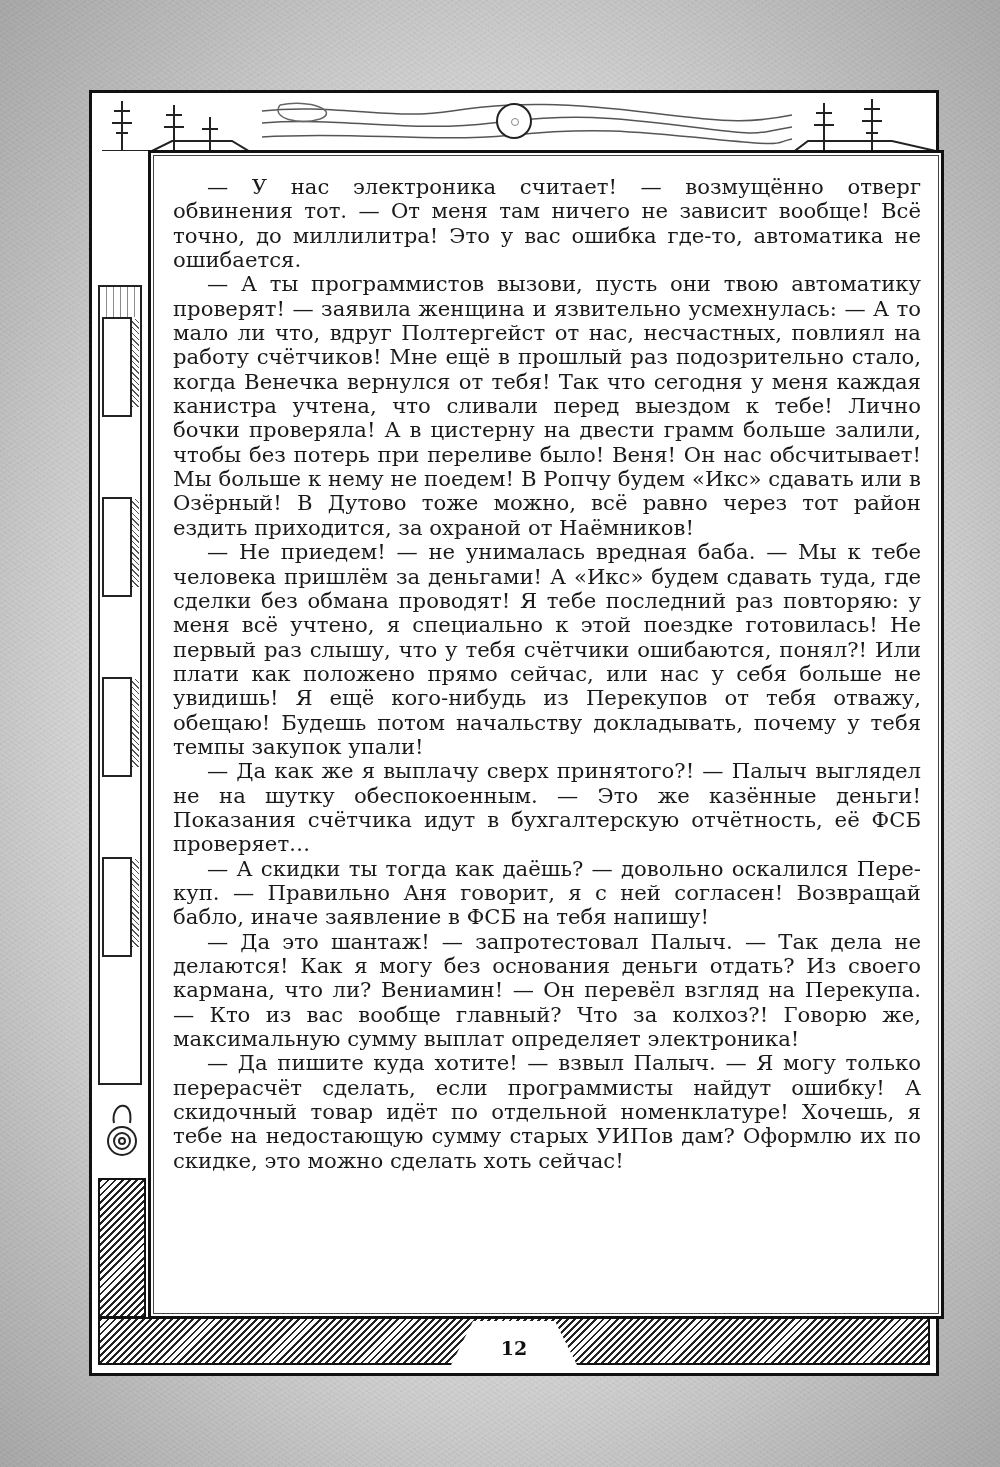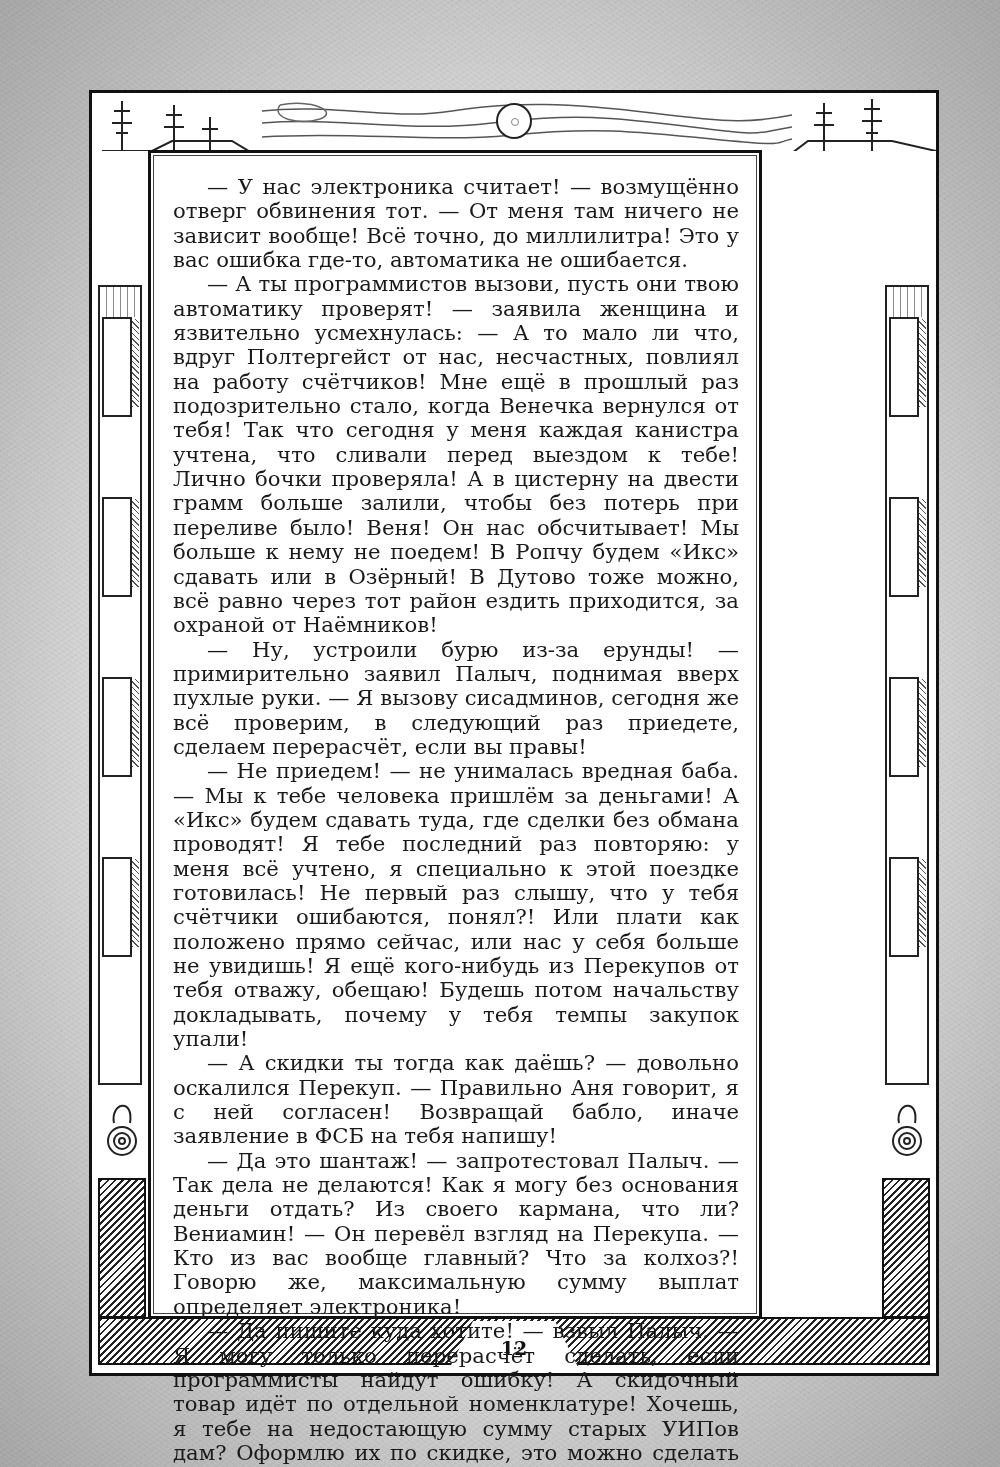--- a/index.html
+++ b/index.html
@@ -44,21 +44,21 @@
   .plate::after{
     content:""; position:absolute; right:-9px; top:0; bottom:8px; width:7px;
     background:repeating-linear-gradient(45deg,#555 0 1px,transparent 1px 4px);
   }
   .hatch {
     position:absolute; background:
       repeating-linear-gradient(135deg, #222 0 2px, #fff 2px 5px);
     border:2px solid #111; box-sizing:border-box;
   }
   .inner {
-    position:absolute; left:56px; top:57px; width:614px; height:1169px;
+    position:absolute; left:56px; top:57px; width:796px; height:1169px;
     border:3px solid #111; box-sizing:border-box; background:#fff;
     box-shadow: inset 0 0 0 2px #fff, inset 0 0 0 3px #444;
   }
   .text {
     position:absolute; left:22px; top:22px; right:20px;
     font-size:21.2px; line-height:24.35px; color:#1a1a1a;
     text-align:justify; hyphens:manual;
   }
   .text p { margin:0; text-indent:34px; }
   .pagenum-box {
@@ -145,21 +145,21 @@
   <div class="deco-bottom">
     <div class="hatch" style="left:6px;top:2px;width:832px;height:48px;"></div>
     <div class="pagenum-box"></div>
     <span class="pagenum">12</span>
   </div>
 
   <div class="inner">
     <div class="text">
       <p>— У нас электроника считает! — возмущённо отверг обвинения тот. — От меня там ничего не зависит вообще! Всё точно, до милли­литра! Это у вас ошибка где-то, автоматика не ошибается.</p>
       <p>— А ты программистов вызови, пусть они твою автоматику про­верят! — заявила женщина и язвительно усмехнулась: — А то мало ли что, вдруг Полтергейст от нас, несчастных, повлиял на работу счётчиков! Мне ещё в прошлый раз подозрительно стало, когда Венеч­ка вернулся от тебя! Так что сегодня у меня каждая канистра учтена, что сливали перед выездом к тебе! Лично бочки проверяла! А в цистер­ну на двести грамм больше залили, чтобы без потерь при переливе было! Веня! Он нас обсчитывает! Мы больше к нему не поедем! В Роп­чу будем «Икс» сдавать или в Озёрный! В Дутово тоже можно, всё равно через тот район ездить приходится, за охраной от Наёмников!</p>
-      <p>— Ну, устроили бурю из-за ерунды! — примирительно заявил Палыч, поднимая вверх пухлые руки. — Я вызову сисадминов, сегод­ня же всё проверим, в следующий раз приедете, сделаем перерасчёт, если вы правы!</p>
       <p>— Не приедем! — не унималась вредная баба. — Мы к тебе чело­века пришлём за деньгами! А «Икс» будем сдавать туда, где сделки без обмана проводят! Я тебе последний раз повторяю: у меня всё учтено, я специально к этой поездке готовилась! Не первый раз слы­шу, что у тебя счётчики ошибаются, понял?! Или плати как положено прямо сейчас, или нас у себя больше не увидишь! Я ещё кого-нибудь из Перекупов от тебя отважу, обещаю! Будешь потом начальству докладывать, почему у тебя темпы закупок упали!</p>
+      <p>— Да как же я выплачу сверх принятого?! — Палыч выглядел не на шутку обеспокоенным. — Это же казённые деньги! Показания счётчика идут в бухгалтерскую отчётность, её ФСБ проверяет…</p>
       <p>— А скидки ты тогда как даёшь? — довольно оскалился Пере­куп. — Правильно Аня говорит, я с ней согласен! Возвращай бабло, иначе заявление в ФСБ на тебя напишу!</p>
       <p>— Да это шантаж! — запротестовал Палыч. — Так дела не дела­ются! Как я могу без основания деньги отдать? Из своего кармана, что ли? Вениамин! — Он перевёл взгляд на Перекупа. — Кто из вас вообще главный? Что за колхоз?! Говорю же, максимальную сумму выплат определяет электроника!</p>
       <p>— Да пишите куда хотите! — взвыл Палыч. — Я могу только перерасчёт сделать, если программисты найдут ошибку! А скидочный товар идёт по отдельной номенклатуре! Хочешь, я тебе на недостаю­щую сумму старых УИПов дам? Оформлю их по скидке, это можно сделать хоть сейчас!</p>
 
     </div>
   </div>
 </div>
 
 </body></html>

